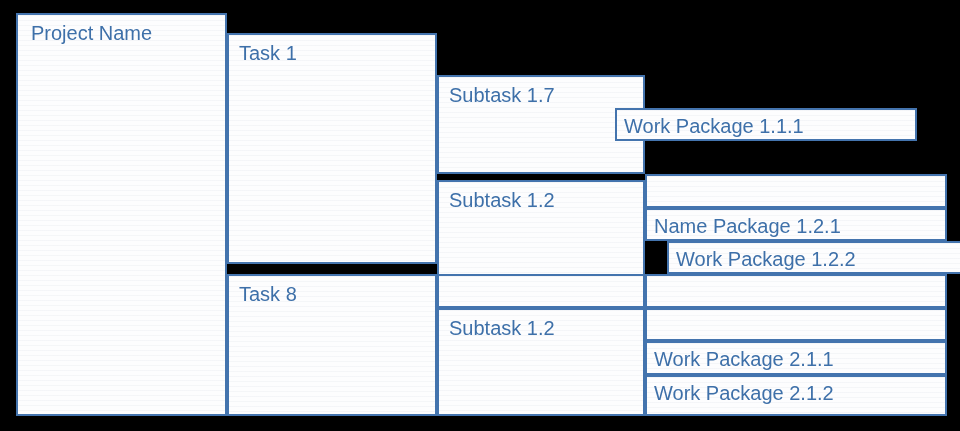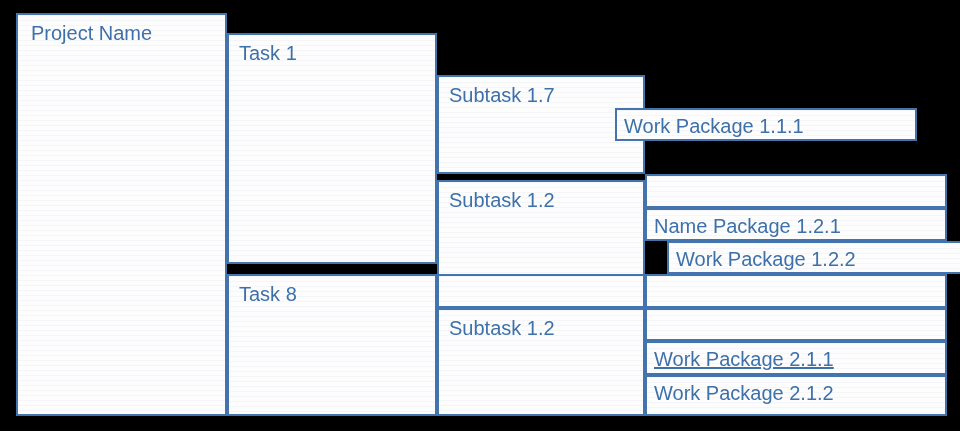--- a/index.html
+++ b/index.html
@@ -43,21 +43,21 @@
   .p-sub12    {left:437px; top:180px; width:208px; height:100px;}
   .p-subE1    {left:437px; top:274px; width:208px; height:34px;}
   .p-sub21    {left:437px; top:308px; width:208px; height:108px;}
   .p-wp111    {left:615px; top:108px; width:302px; height:33px;}
   .p-wp112    {left:645px; top:141px; width:302px; height:33px;}
   .p-wpE1     {left:645px; top:174px; width:302px; height:34px;}
   .p-wp121    {left:645px; top:208px; width:302px; height:33px;}
   .p-wp122    {left:667px; top:241px; width:302px; height:33px;}
   .p-wpE2     {left:645px; top:274px; width:302px; height:34px;}
   .p-wpE3     {left:645px; top:308px; width:302px; height:33px;}
-  .p-wp211    {left:645px; top:341px; width:302px; height:34px;text-decoration:underline;}
+  .p-wp211    {left:645px; top:341px; width:302px; height:34px;}
   .p-wp212    {left:645px; top:375px; width:302px; height:41px;}
   .p-wp111 .label,.p-wp112 .label,.p-wp121 .label,
   .p-wp122 .label,.p-wp211 .label,.p-wp212 .label{
     padding:4px 6px 0 7px;
   }
 </style>
 </head>
 <body>
 
 <div class="canvas">

